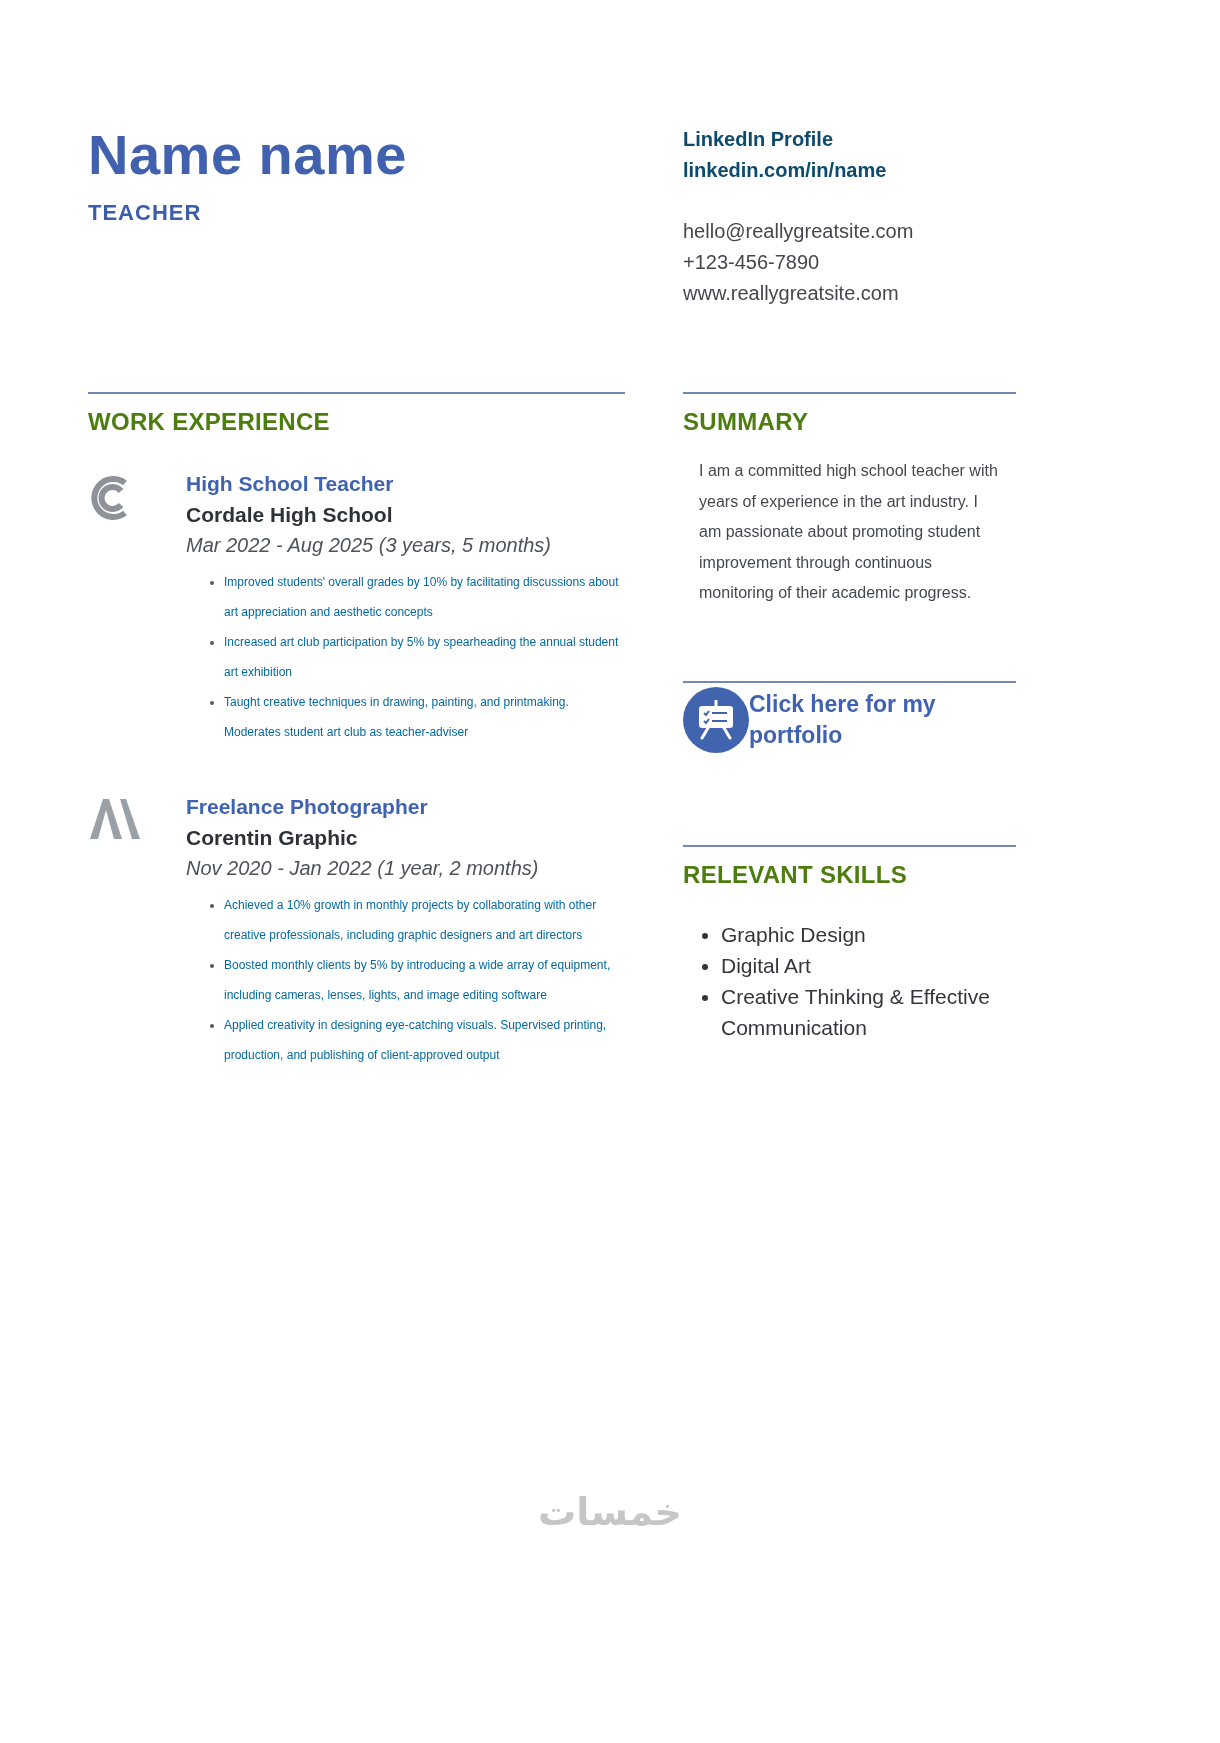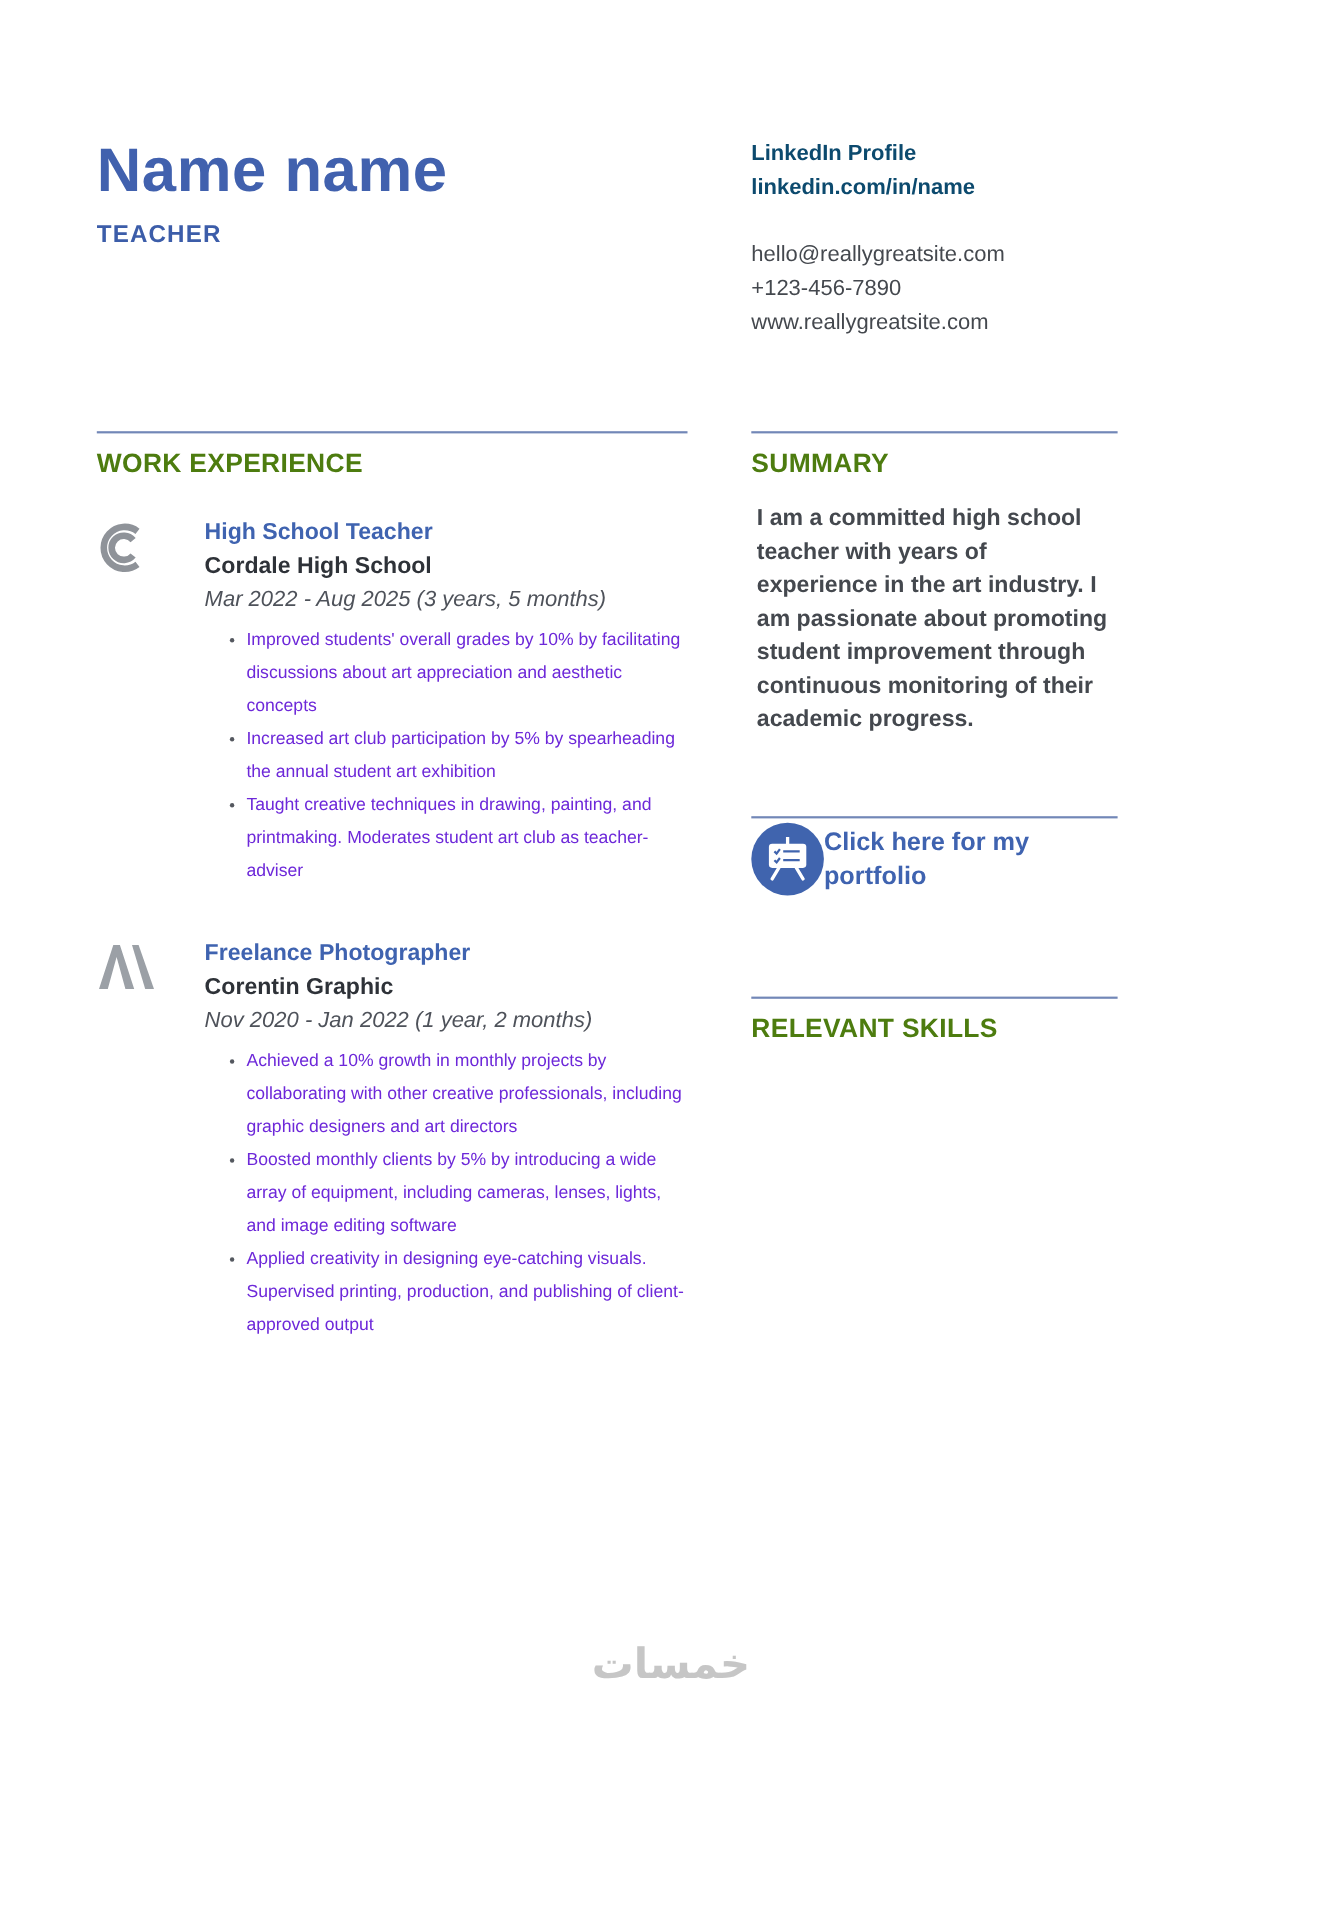--- a/index.html
+++ b/index.html
@@ -23,25 +23,25 @@
   h2.section { margin:14px 0 0; font-size:24px; font-weight:700; color:#4d7c0f; letter-spacing:0.3px; }
 
   
   .job { display:flex; margin-top:32px; }
   .job + .job { margin-top:44px; }
   .job-logo { width:98px; flex:none; padding-top:6px; }
   .job-title { font-size:21px; font-weight:700; color:#3f63b0; line-height:31px; }
   .job-company { font-size:21px; font-weight:700; color:#2e3238; line-height:31px; }
   .job-dates { font-size:20px; font-style:italic; color:#4e525a; line-height:31px; }
   .job ul { margin:6px 0 0; padding-left:38px; }
-  .job li { font-size:16px; color:#6d28d9; line-height:30px; }
+  .job li { font-size:12px; color:#0369a1; line-height:30px; }
   .job li::marker { color:#54585f; }
 
   
-  .summary-text { margin:20px 5px 0; font-size:21px; line-height:30.5px; color:#44484e;font-weight:bold; }
+  .summary-text { margin:20px 16px 0; font-size:16px; line-height:30.5px; color:#44484e; }
   .rule-2 { margin-top:72px; }
   .portfolio { display:flex; align-items:center; margin-top:4px; cursor:pointer; }
   .portfolio-icon {
     width:66px; height:66px; border-radius:50%; background:#4064ae; flex:none;
     display:flex; align-items:center; justify-content:center;
   }
   .portfolio-label { font-size:23px; font-weight:700; color:#3f63b0; line-height:31px; width:195px; }
   .rule-3 { margin-top:92px; }
   .skills ul { margin:30px 0 0; padding-left:38px; }
   .skills li { font-size:21px; color:#33373d; line-height:31px; }
@@ -133,18 +133,23 @@
           <line x1="11" y1="28" x2="5" y2="38" stroke="#ffffff" stroke-width="3" stroke-linecap="round"></line>
           <line x1="27" y1="28" x2="33" y2="38" stroke="#ffffff" stroke-width="3" stroke-linecap="round"></line>
         </svg>
       </div>
       <div class="portfolio-label">Click here for my portfolio</div>
     </div>
 
     <div class="rule rule-3"></div>
     <div class="skills">
       <h2 class="section">RELEVANT SKILLS</h2>
+      <ul>
+        <li>Graphic Design</li>
+        <li>Digital Art</li>
+        <li>Creative Thinking &amp; Effective Communication</li>
+      </ul>
     </div>
   </div>
 
   <div class="watermark">خمسات</div>
 
 </div>
 
 </body></html>

